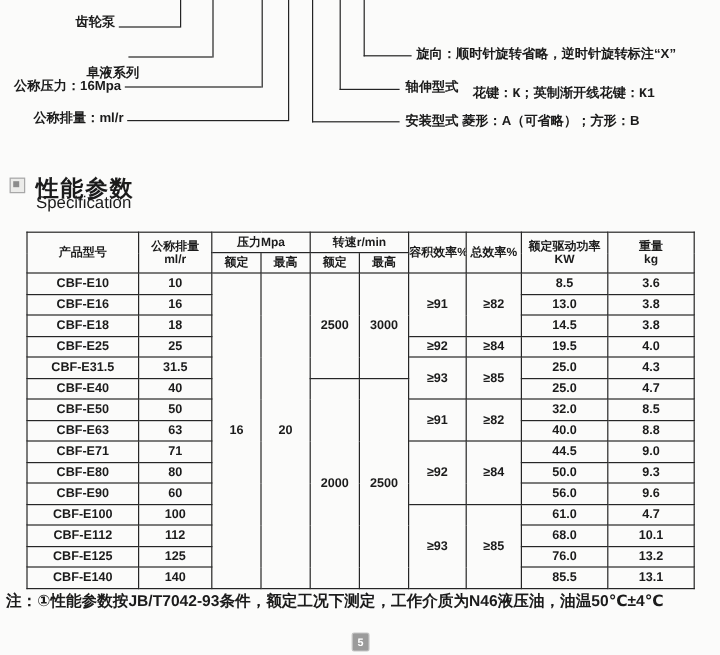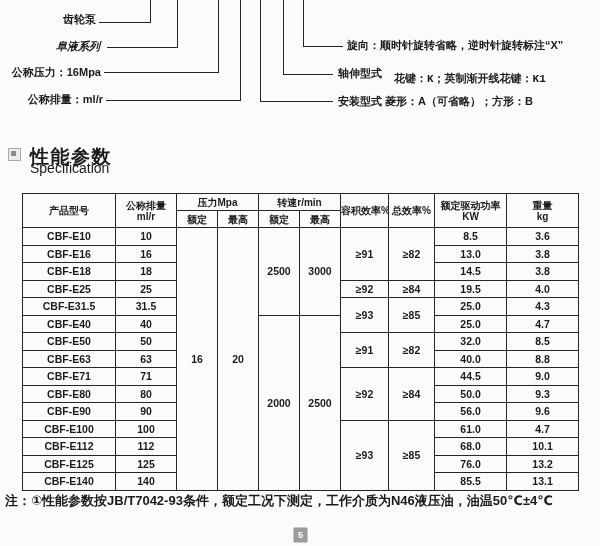--- a/index.html
+++ b/index.html
@@ -72,21 +72,21 @@
 
     <div class="hline" style="left:99px;width:51px;top:22px;"></div>
     <div class="hline" style="left:107px;width:70px;top:47px;"></div>
     <div class="hline" style="left:104px;width:114px;top:72px;"></div>
     <div class="hline" style="left:106px;width:134px;top:100px;"></div>
     <div class="hline" style="left:260px;width:73px;top:101px;"></div>
     <div class="hline" style="left:283px;width:50px;top:74px;"></div>
     <div class="hline" style="left:303px;width:40px;top:46px;"></div>
 
     <div class="dlabel rt" style="left:0;width:96px;top:13px;">齿轮泵</div>
-    <div class="dlabel rt" style="left:0;width:100px;top:40px;font-style:italic;">阜液系列</div>
+    <div class="dlabel rt" style="left:0;width:116px;top:55px;">阜液系列</div>
     <div class="dlabel rt" style="left:0;width:101px;top:66px;">公称压力：16Mpa</div>
     <div class="dlabel rt" style="left:0;width:103px;top:93px;">公称排量：ml/r</div>
 
     <div class="dlabel" style="left:347px;top:39px;">旋向：顺时针旋转省略，逆时针旋转标注“X”</div>
     <div class="dlabel" style="left:338px;top:67px;">轴伸型式</div>
     <div class="dlabel" style="left:394px;top:73px;font-family:Liberation Mono, monospace;">花键：K；英制渐开线花键：K1</div>
     <div class="dlabel" style="left:338px;top:95px;">安装型式 菱形：A（可省略）；方形：B</div>
   </div>
 
   <div class="section-header">
@@ -209,21 +209,21 @@
           <td>9.0</td>
         </tr>
         <tr>
           <td>CBF-E80</td>
           <td>80</td>
           <td>50.0</td>
           <td>9.3</td>
         </tr>
         <tr>
           <td>CBF-E90</td>
-          <td>90</td>
+          <td>60</td>
           <td>56.0</td>
           <td>9.6</td>
         </tr>
         <tr>
           <td>CBF-E100</td>
           <td>100</td>
           <td rowspan="4">≥93</td>
           <td rowspan="4">≥85</td>
           <td>61.0</td>
           <td>4.7</td>

